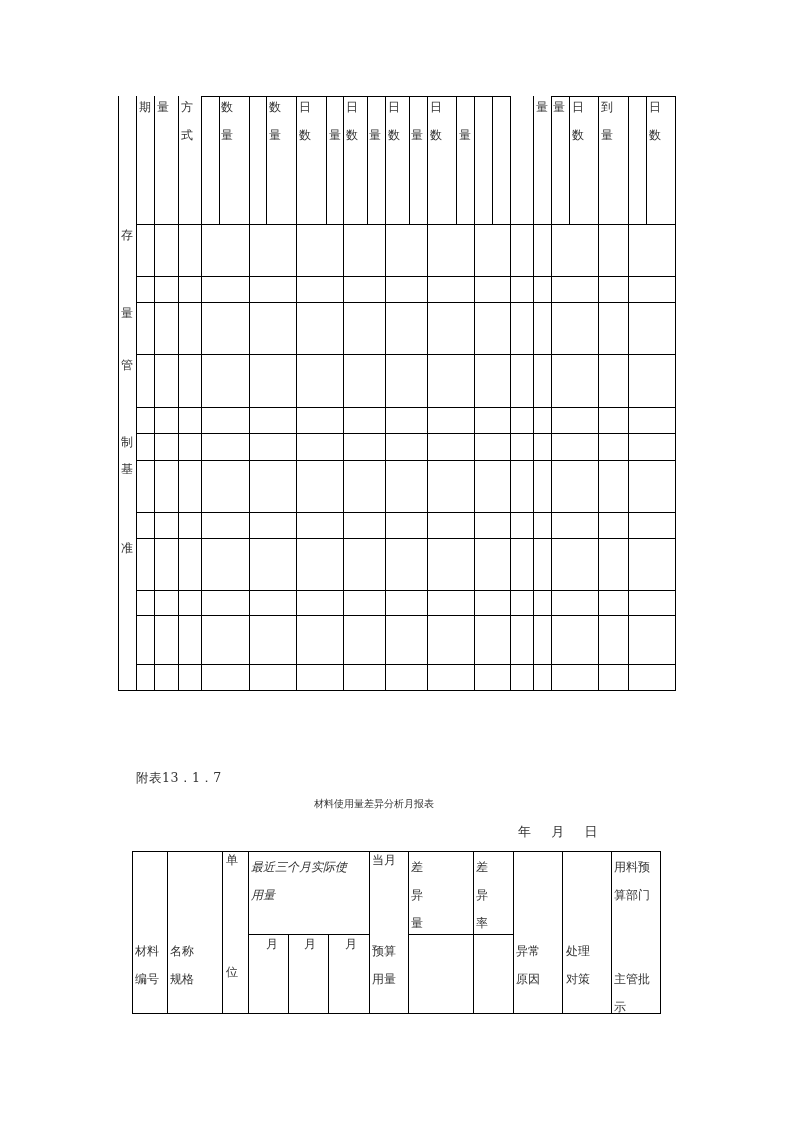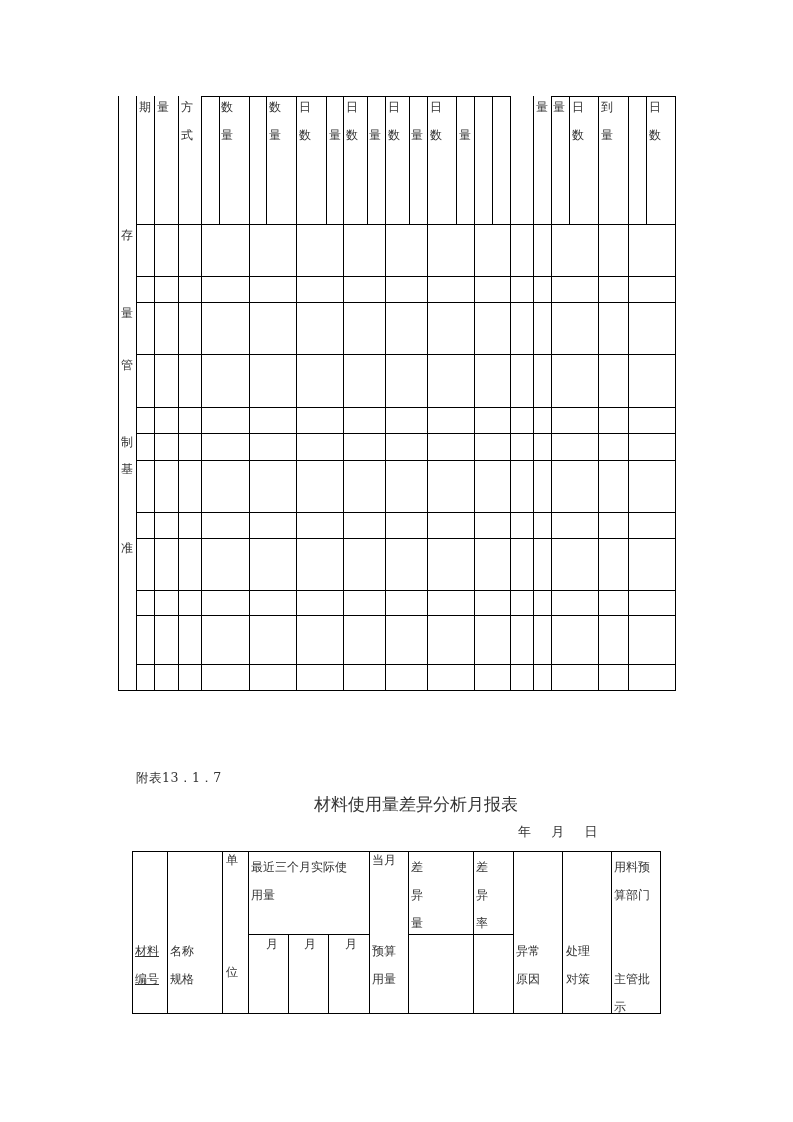--- a/index.html
+++ b/index.html
@@ -114,21 +114,21 @@
       <div class="ln h" style="left:136px; top:512px; width:540px;"></div>
       <div class="ln h" style="left:136px; top:538px; width:540px;"></div>
       <div class="ln h" style="left:136px; top:590px; width:540px;"></div>
       <div class="ln h" style="left:136px; top:615px; width:540px;"></div>
       <div class="ln h" style="left:136px; top:664px; width:540px;"></div>
       <div class="ln h" style="left:118px; top:690px; width:558px;"></div>
     </div>
 </div>
 
 <div class="t" style="left:136px; top:771px; font-size:12.5px; letter-spacing:0.5px;">附表13．1．7</div>
-<div class="t sans" style="left:314px; top:797px; font-size:17px;">材料使用量差异分析月报表</div>
+<div class="t sans" style="left:314px; top:797px; font-size:10px;">材料使用量差异分析月报表</div>
 <div class="t sans" style="left:518px; top:825px; font-size:13px;">
   <span>年</span>
   <span style="display:inline-block;width:12px"></span>
   <span>月</span>
   <span style="display:inline-block;width:12px"></span>
   <span>日</span>
 </div>
 
 <div id="bottom-table">
 
@@ -145,31 +145,31 @@
   <div class="ln v" style="left:369px; top:851px; height:163px;"></div>
   <div class="ln v" style="left:408px; top:851px; height:163px;"></div>
   <div class="ln v" style="left:473px; top:851px; height:163px;"></div>
   <div class="ln v" style="left:513px; top:851px; height:163px;"></div>
   <div class="ln v" style="left:562px; top:851px; height:163px;"></div>
   <div class="ln v" style="left:611px; top:851px; height:163px;"></div>
 
   <div class="ln h" style="left:248px; top:934px; width:121px;"></div>
   <div class="ln h" style="left:408px; top:934px; width:105px;"></div>
 
-  <div class="t" style="left:135px; top:937px; line-height:28px;text-decoration:underline;">
+  <div class="t" style="left:135px; top:937px; line-height:28px;">
     <div>材料</div>
       <div>编号</div>
   </div>
   <div class="t" style="left:170px; top:937px; line-height:28px;">
     <div>名称</div>
       <div>规格</div>
   </div>
   <div class="t" style="left:226px; top:853px;">单</div>
   <div class="t" style="left:226px; top:965px;">位</div>
-  <div class="t" style="left:251px; top:853px; line-height:28px;">
+  <div class="t" style="left:251px; top:853px; line-height:28px;font-style:italic;">
     <div>最近三个月实际使</div>
       <div>用量</div>
   </div>
   <div class="t" style="left:266px; top:937px;">月</div>
   <div class="t" style="left:304px; top:937px;">月</div>
   <div class="t" style="left:345px; top:937px;">月</div>
   <div class="t" style="left:372px; top:853px;">当月</div>
   <div class="t" style="left:372px; top:937px; line-height:28px;">
     <div>预算</div>
       <div>用量</div>

